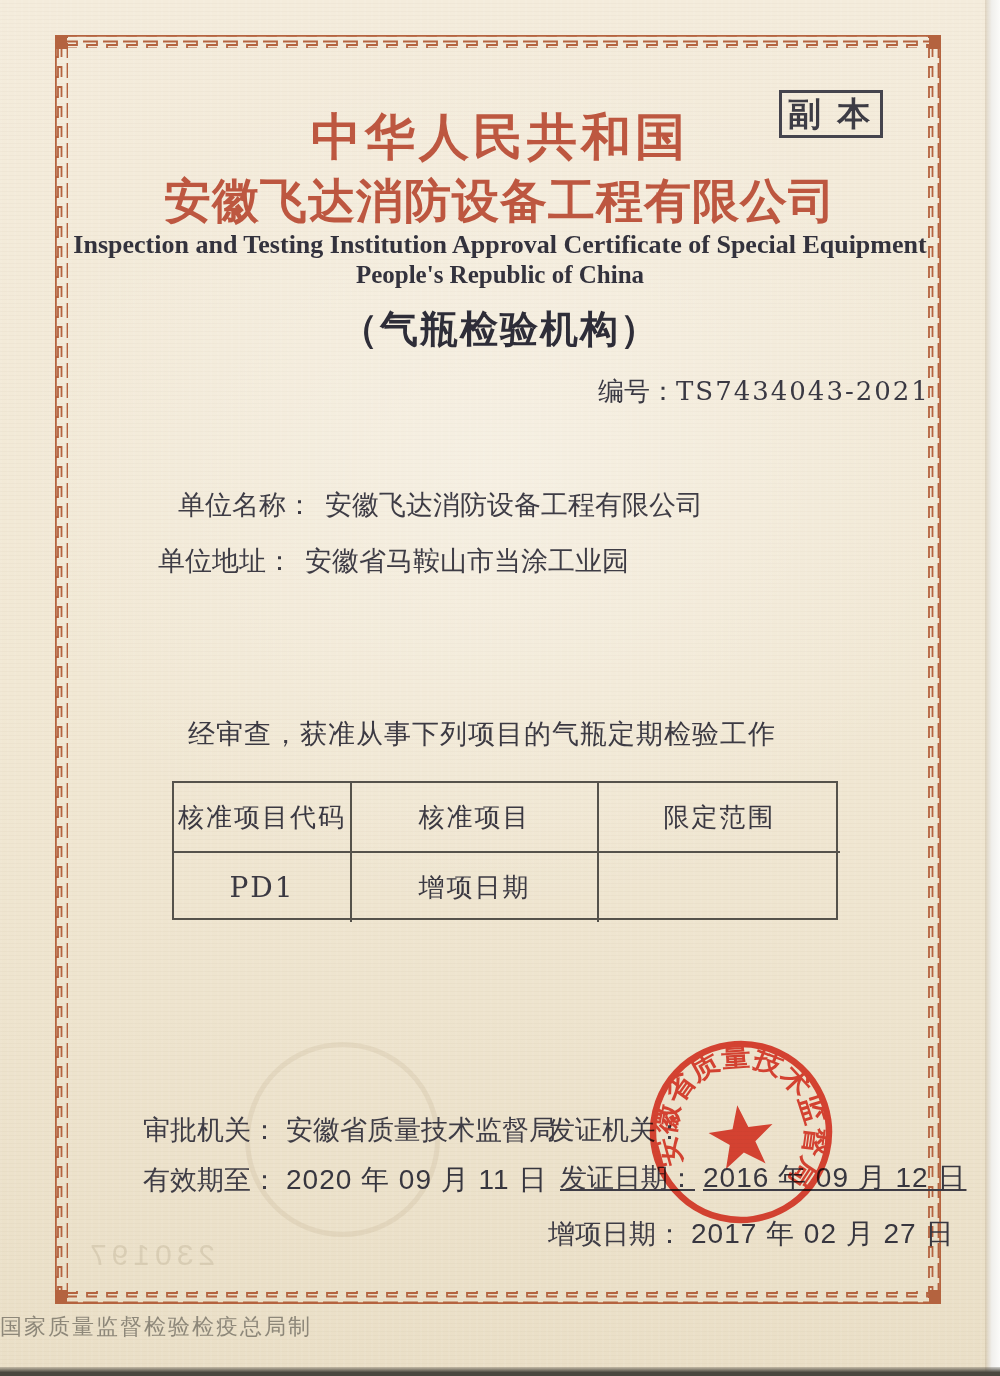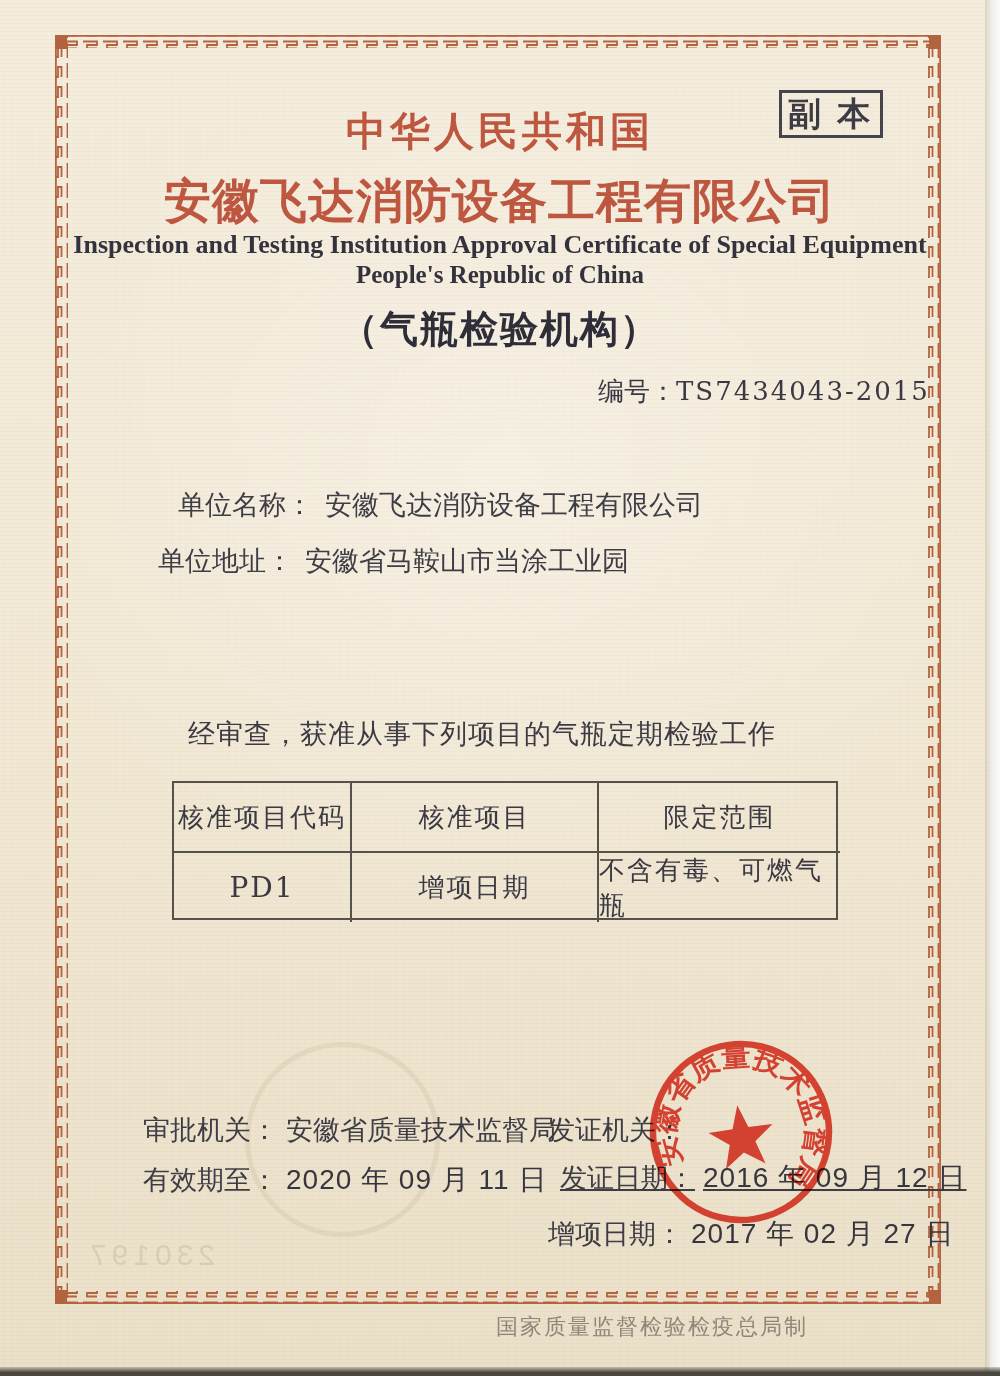--- a/index.html
+++ b/index.html
@@ -30,21 +30,21 @@
   }
   
   .copy-badge {
     left: 779px; top: 90px; width: 104px; height: 48px;
     border: 3px solid #45444d; box-sizing: border-box;
     display: flex; align-items: center; justify-content: center;
     font-size: 33px; font-weight: 600; color: #3d3c45; letter-spacing: 4px;
   }
   .title-cn-1 {
     left: 0; top: 104px; width: 1000px; text-align: center;
-    font-size: 40px; font-weight: 700; color: #bd5740; letter-spacing: 4px;
+    font-size: 50px; font-weight: 700; color: #bd5740; letter-spacing: 4px;
   }
   .title-cn-2 {
     left: 0; top: 170px; width: 1000px; text-align: center;
     font-size: 47px; font-weight: 700; color: #bd5740; letter-spacing: 1px;
   }
   .title-en-1 {
     left: 0; top: 230px; width: 1000px; text-align: center;
     font-size: 26px; font-weight: 700; color: #33323d;
   }
   .title-en-2 {
@@ -80,21 +80,21 @@
   .cell-code-val { font-family: "DejaVu Serif", serif; font-size: 28px !important; }
   
   .row-approve  { left: 143px; top: 1112px; }
   .row-valid    { left: 143px; top: 1161px; }
   .row-issueorg { left: 548px; top: 1112px; }
   .row-issuedate{ left: 560px; top: 1159px; text-decoration: underline; }
   .row-adddate  { left: 548px; top: 1215px; }
   .fieldrow.small-gap .val { margin-left: 8px; }
   .date-val { font-family: "Liberation Sans", sans-serif; font-size: 28px; letter-spacing: 1px; color: #37363f; }
   .footer-note {
-    left: 0; top: 1312px; width: 808px; text-align: right;
+    left: 0; top: 1312px; width: 808px; text-align: left;
     font-size: 22px; color: #8d8779; letter-spacing: 2px;
     font-family: "Liberation Sans", sans-serif;
   }
   
   .seal {
     position: absolute; left: 626px; top: 1017px;
     transform: rotate(-8deg);
     mix-blend-mode: multiply; opacity: 0.92;
   }
   .seal text { font-family: "Liberation Serif", serif; }
@@ -140,41 +140,40 @@
   <div class="abs copy-badge">副 本</div>
 
   <div class="abs title-cn-1">中华人民共和国</div>
   <div class="abs title-cn-2">安徽飞达消防设备工程有限公司</div>
   <div class="abs title-en-1">Inspection and Testing Institution Approval Certificate of Special Equipment</div>
   <div class="abs title-en-2">People's Republic of China</div>
   <div class="abs subtitle">（气瓶检验机构）</div>
 
   <div class="abs certno">
     <span class="lbl">编号：</span>
-    <span class="val">TS7434043-2015</span>
+    <span class="val">TS7434043-2021</span>
   </div>
 
   <div class="abs fieldrow row-unit-name">
     <span class="lbl">单位名称：</span>
     <span class="val">安徽飞达消防设备工程有限公司</span>
   </div>
   <div class="abs fieldrow row-unit-addr">
     <span class="lbl">单位地址：</span>
     <span class="val">安徽省马鞍山市当涂工业园</span>
   </div>
 
   <div class="abs statement">经审查，获准从事下列项目的气瓶定期检验工作</div>
 
   <div class="cert-table">
     <div>核准项目代码</div>
     <div>核准项目</div>
     <div>限定范围</div>
     <div class="cell-code-val">PD1</div>
     <div>增项日期</div>
-    <div>不含有毒、可燃气瓶</div>
   </div>
 
   <div class="emboss-ring"></div>
 
   <div class="abs fieldrow small-gap row-approve">
     <span class="lbl">审批机关：</span>
     <span class="val">安徽省质量技术监督局</span>
   </div>
   <div class="abs fieldrow small-gap row-valid">
     <span class="lbl">有效期至：</span>

